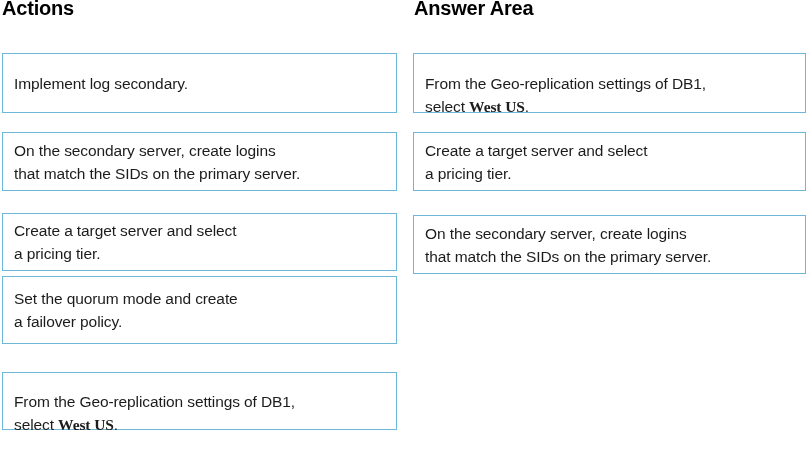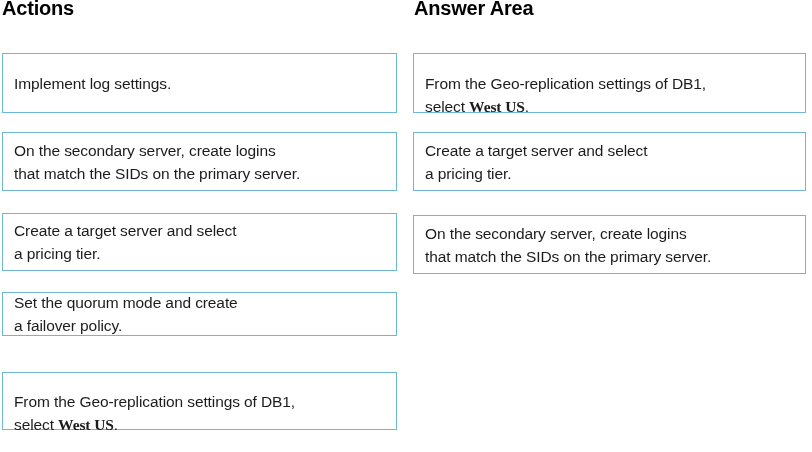--- a/index.html
+++ b/index.html
@@ -67,38 +67,38 @@
   .item-text b, .item-text strong {
     font-weight: bold;
     font-family: Liberation Serif, serif;
   }
 
   
   .column-actions .item-box { left: 2px; width: 395px; }
   .column-actions .box-0 { top: 53px;  height: 60px; }
   .column-actions .box-1 { top: 132px; height: 59px; }
   .column-actions .box-2 { top: 213px; height: 58px; }
-  .column-actions .box-3 { top: 292px; height: 44px; }
+  .column-actions .box-3 { top: 276px; height: 68px; }
   .column-actions .box-4 { top: 372px; height: 58px; }
 
   
   .column-answer .item-box { left: 2px; width: 393px; }
   .column-answer .box-0 { top: 53px;  height: 60px; }
   .column-answer .box-1 { top: 132px; height: 59px; }
   .column-answer .box-2 { top: 215px; height: 59px; }
 </style>
 </head>
 <body>
 
 <div class="column column-actions">
   <h2 class="col-heading">Actions</h2>
 
   <ul class="item-list">
     <li class="item-box box-0">
-      <span class="item-text">Implement log settings.</span>
+      <span class="item-text">Implement log secondary.</span>
     </li>
     <li class="item-box box-1">
       <span class="item-text">On the secondary server, create logins
 that match the SIDs on the primary server.</span>
     </li>
     <li class="item-box box-2">
       <span class="item-text">Create a target server and select
 a pricing tier.</span>
     </li>
     <li class="item-box box-3">

